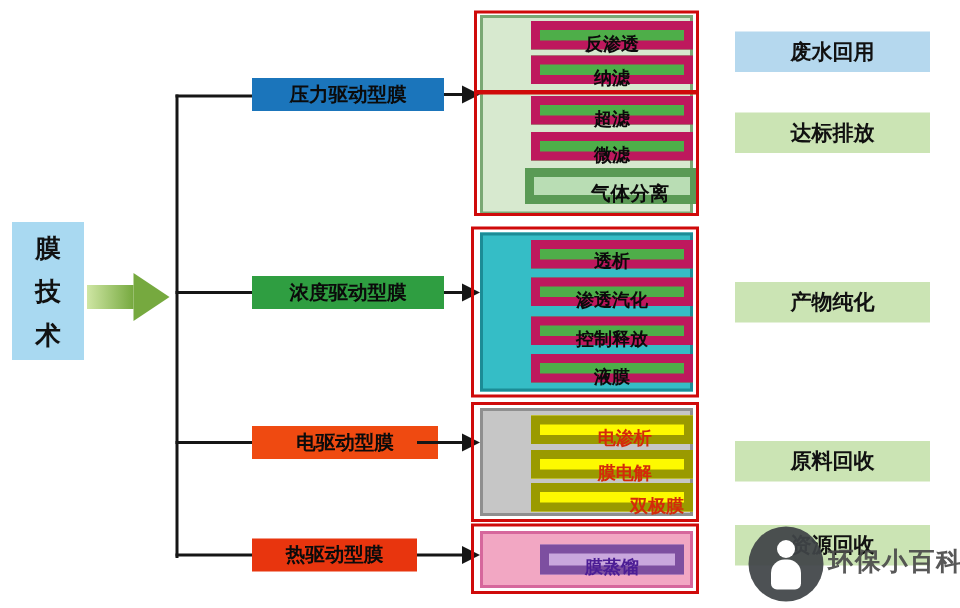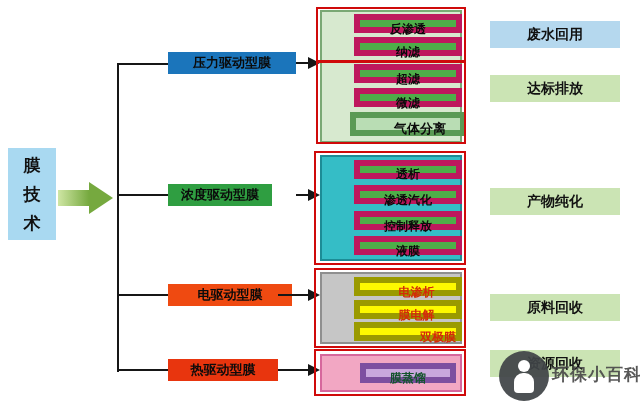--- a/index.html
+++ b/index.html
@@ -21,42 +21,42 @@
     border-top:16px solid transparent;border-bottom:16px solid transparent;
     border-left:24px solid #76a93f;}
 
   
   .vline{left:117px;top:63px;width:2px;height:309px;background:#161616;}
   .hline{height:2px;background:#161616;}
 
   
   .cat{height:22px;font-size:13px;font-weight:bold;color:#0b0b0b;text-align:center;line-height:22px;}
   .cat1{left:168px;top:52px;width:128px;background:#1b75bb;}
-  .cat2{left:168px;top:184px;width:104px;background:#2f9e41;}
+  .cat2{left:168px;top:184px;width:128px;background:#2f9e41;}
   .cat3{left:168px;top:284px;width:124px;background:#ef4a11;}
   .cat4{left:168px;top:359px;width:110px;background:#e8350e;}
 
   
   .sh{height:2px;background:#161616;}
   .ah{width:0;height:0;border-top:6px solid transparent;border-bottom:6px solid transparent;
     border-left:12px solid #161616;}
 
   
   .grp1{left:320px;top:10px;width:142px;height:133px;background:#d7e9cf;border:2px solid #7aa874;}
   .grp2{left:320px;top:155px;width:142px;height:106px;background:#35bdc6;border:2px solid #1c8c96;}
   .grp3{left:320px;top:272px;width:142px;height:72px;background:#c6c6c6;border:2px solid #8f8f8f;}
   .grp4{left:320px;top:354px;width:142px;height:38px;background:#f2a7c3;border:2px solid #d6679c;}
 
   
   .item{left:338px;width:108px;height:19px;text-align:center;line-height:18px;
     font-size:12px;font-weight:bold;color:#0b0b0b;
     background:#4eae49;border:6px solid #be185d;margin-left:16px;}
   .item-light{background:#b9ddb4;border-color:#5a9a55;padding-left:24px;}
   .item-yellow{background:#fdf900;border-color:#9a9a00;color:#d42a0a;padding-left:17px;}
-  .item-purple{background:#c9a7dd;border-color:#7d4fa0;color:#14532d;}
+  .item-purple{background:#c9a7dd;border-color:#7d4fa0;color:#4c1d95;}
 
   
   .redbox{border:2px solid #cf0a0a;background:transparent;}
 
   
   .app{left:490px;width:130px;height:27px;text-align:center;line-height:27px;
     font-size:14px;font-weight:bold;color:#111;}
   .app-blue{background:#b5d8ee;}
   .app-green{background:#cbe4b4;}
 

